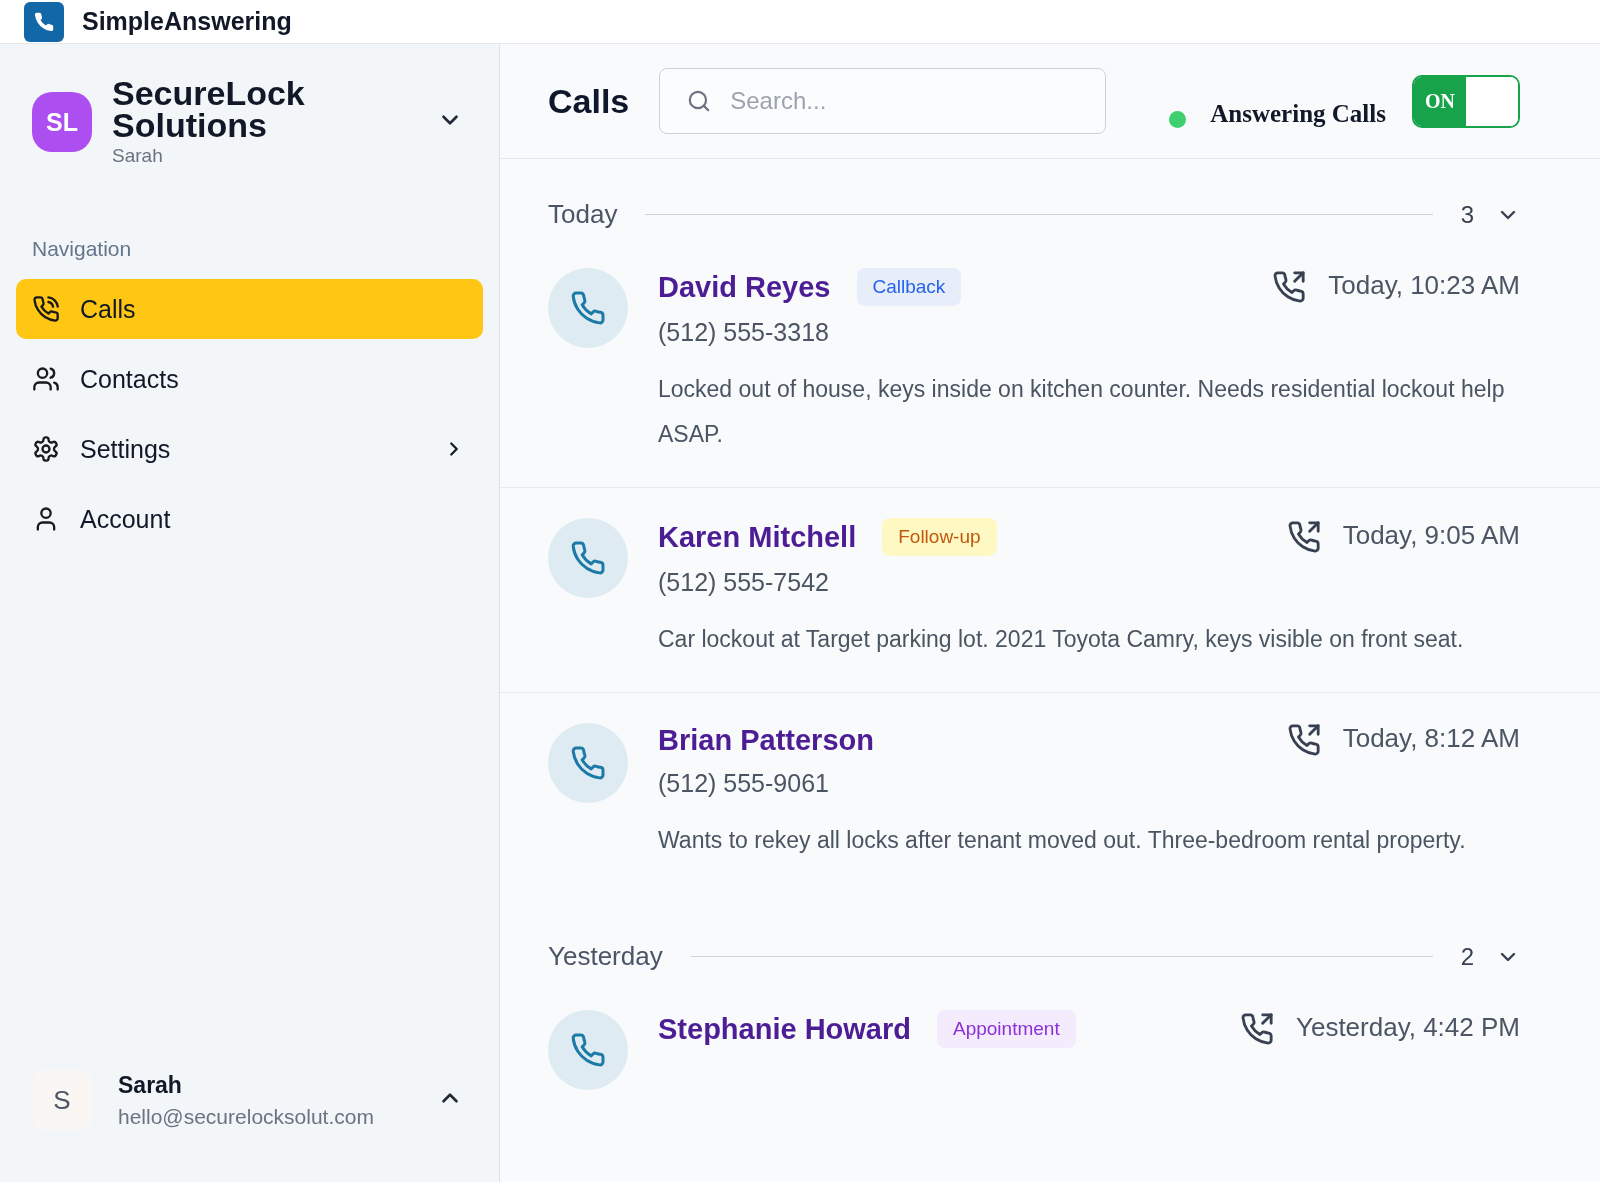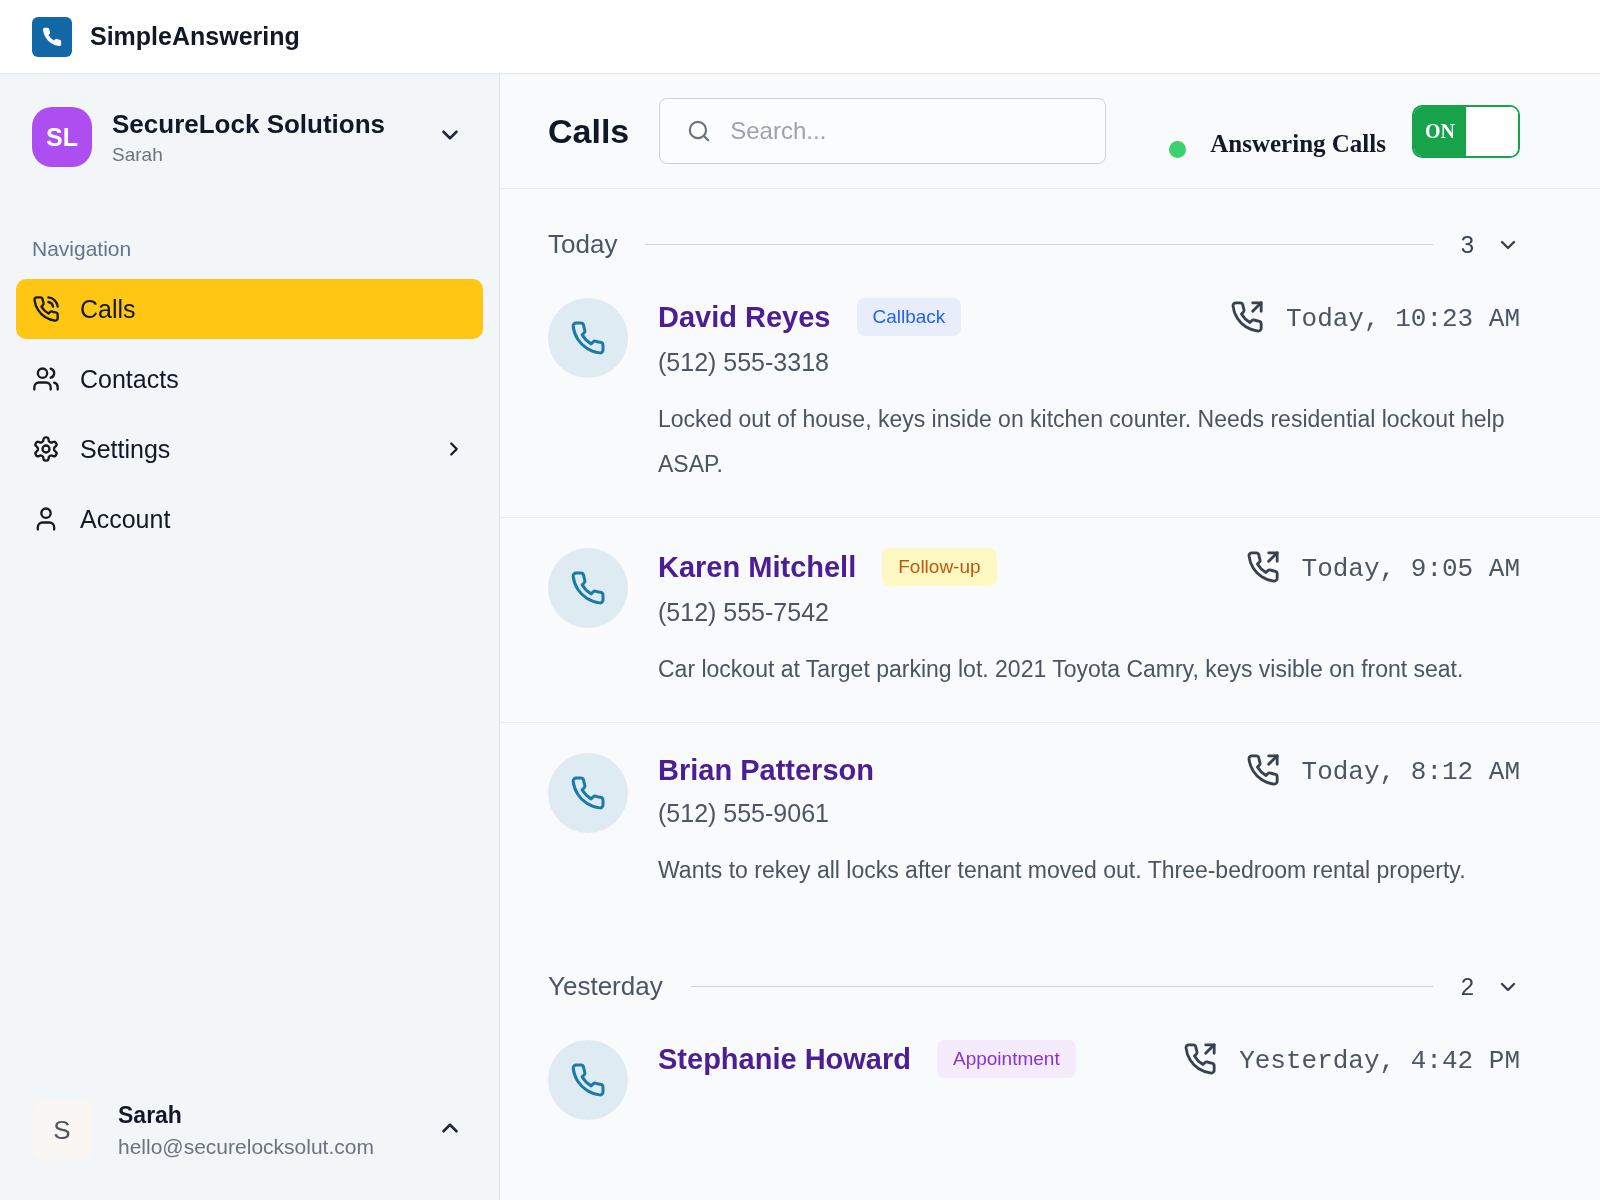--- a/index.html
+++ b/index.html
@@ -3,22 +3,22 @@
 <meta charset="utf-8">
 <style>
   * { margin: 0; padding: 0; box-sizing: border-box; }
   html, body {
     width: 1600px; height: 1200px; overflow: hidden;
     font-family: "Liberation Sans", "DejaVu Sans", sans-serif;
     background: #ffffff; color: #111827;
   }
   
   .topbar {
-    height: 74px; display: flex; align-items: center;
-    padding-left: 32px; background: #ffffff;
+    height: 44px; display: flex; align-items: center;
+    padding-left: 24px; background: #ffffff;
     border-bottom: 1px solid #E5E7EB;
   }
   .logo-box {
     width: 40px; height: 40px; border-radius: 6px;
     background: #1268A7; display: flex; align-items: center; justify-content: center;
   }
   .logo-box svg { width: 22px; height: 22px; }
   .app-title { margin-left: 18px; font-size: 25px; font-weight: 700; color: #111827; }
 
   
@@ -33,21 +33,21 @@
   .workspace {
     display: flex; align-items: center;
     padding: 33px 36px 0 32px; cursor: pointer;
   }
   .ws-avatar {
     width: 60px; height: 60px; border-radius: 20px; background: #AC4EF0;
     color: #ffffff; font-size: 25px; font-weight: 700;
     display: flex; align-items: center; justify-content: center; flex: 0 0 60px;
   }
   .ws-text { margin-left: 20px; min-width: 0; }
-  .ws-name { font-size: 26px; font-weight: 700; color: #111827; line-height: 32px; }
+  .ws-name { font-size: 34px; font-weight: 700; color: #111827; line-height: 32px; }
   .ws-sub  { font-size: 19px; color: #6B7280; margin-top: 4px; }
   .ws-chevron { margin-left: auto; color: #1F2937; }
 
   .nav-label {
     margin: 70px 0 18px 32px; font-size: 21px; color: #64748B;
   }
   .nav { display: flex; flex-direction: column; gap: 10px; }
   .nav-item {
     margin: 0 16px; height: 60px; border-radius: 10px;
     display: flex; align-items: center; gap: 20px;
@@ -133,21 +133,21 @@
   .call-avatar svg { width: 36px; height: 36px; }
   .call-body { flex: 1; margin-left: 30px; min-width: 0; }
   .call-row1 { display: flex; align-items: center; }
   .caller-name { font-size: 29px; font-weight: 700; color: #4c1d95; }
   .call-badge {
     margin-left: 26px; font-size: 19px; padding: 8px 16px; border-radius: 8px;
   }
   .call-badge.callback    { background: #E7EEFA; color: #2563EB; }
   .call-badge.followup    { background: #fef9c3; color: #C2570F; }
   .call-badge.appointment { background: #F4ECFD; color: #8B30D9; }
-  .call-meta { margin-left: auto; display: flex; align-items: flex-end; color: #4B5563; font-family: Liberation Mono, monospace; }
+  .call-meta { margin-left: auto; display: flex; align-items: flex-start; color: #4B5563; }
   .call-meta svg { width: 34px; height: 34px; color: #374151; }
   .call-time { margin-left: 22px; font-size: 26px; color: #4B5563; }
   .caller-phone { margin-top: 12px; font-size: 25px; color: #4B5563; }
   .call-note {
     margin-top: 20px; font-size: 23px; color: #4A5563; line-height: 45px;
     max-width: 880px;
   }
 </style>
 </head>
 <body>

